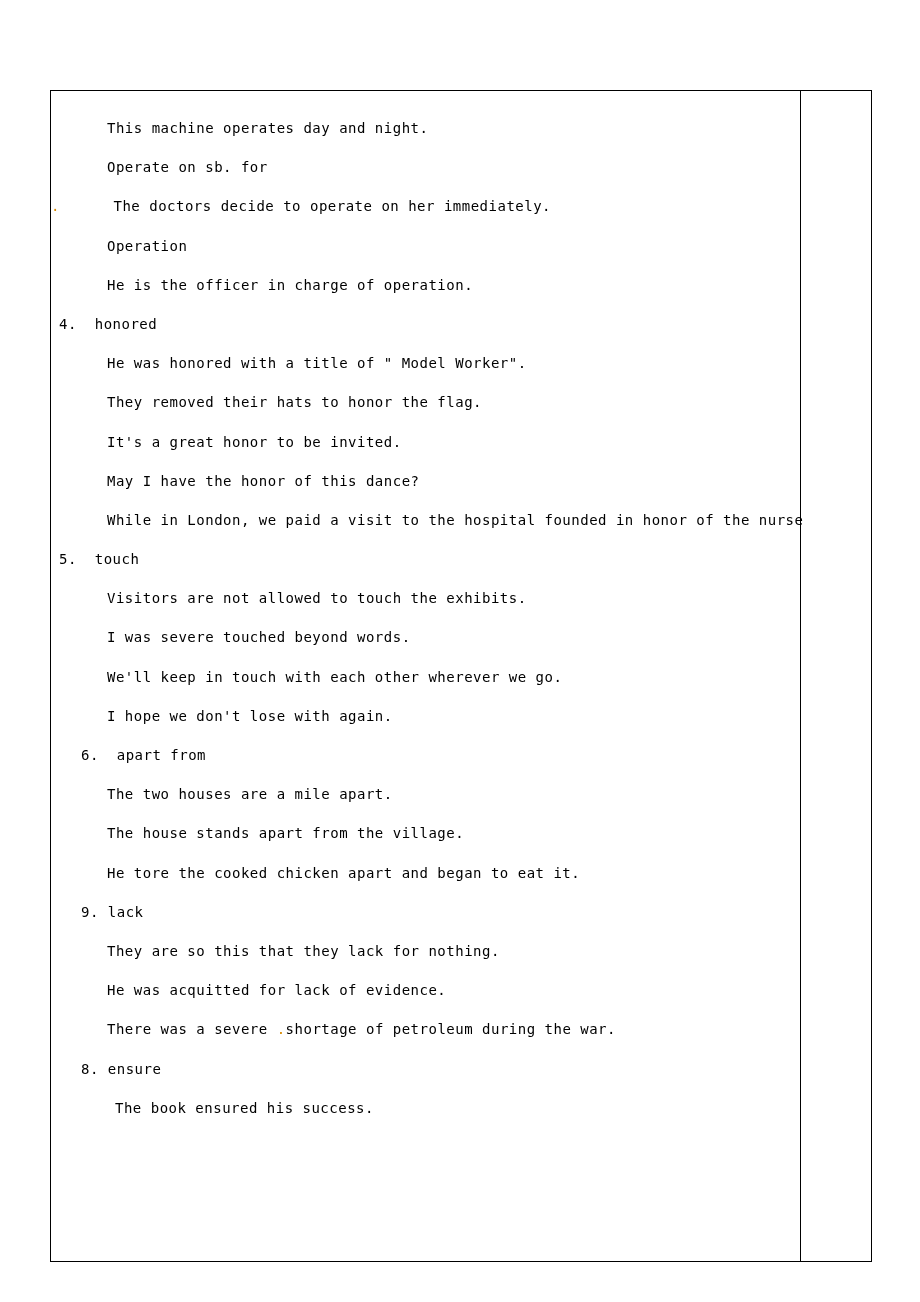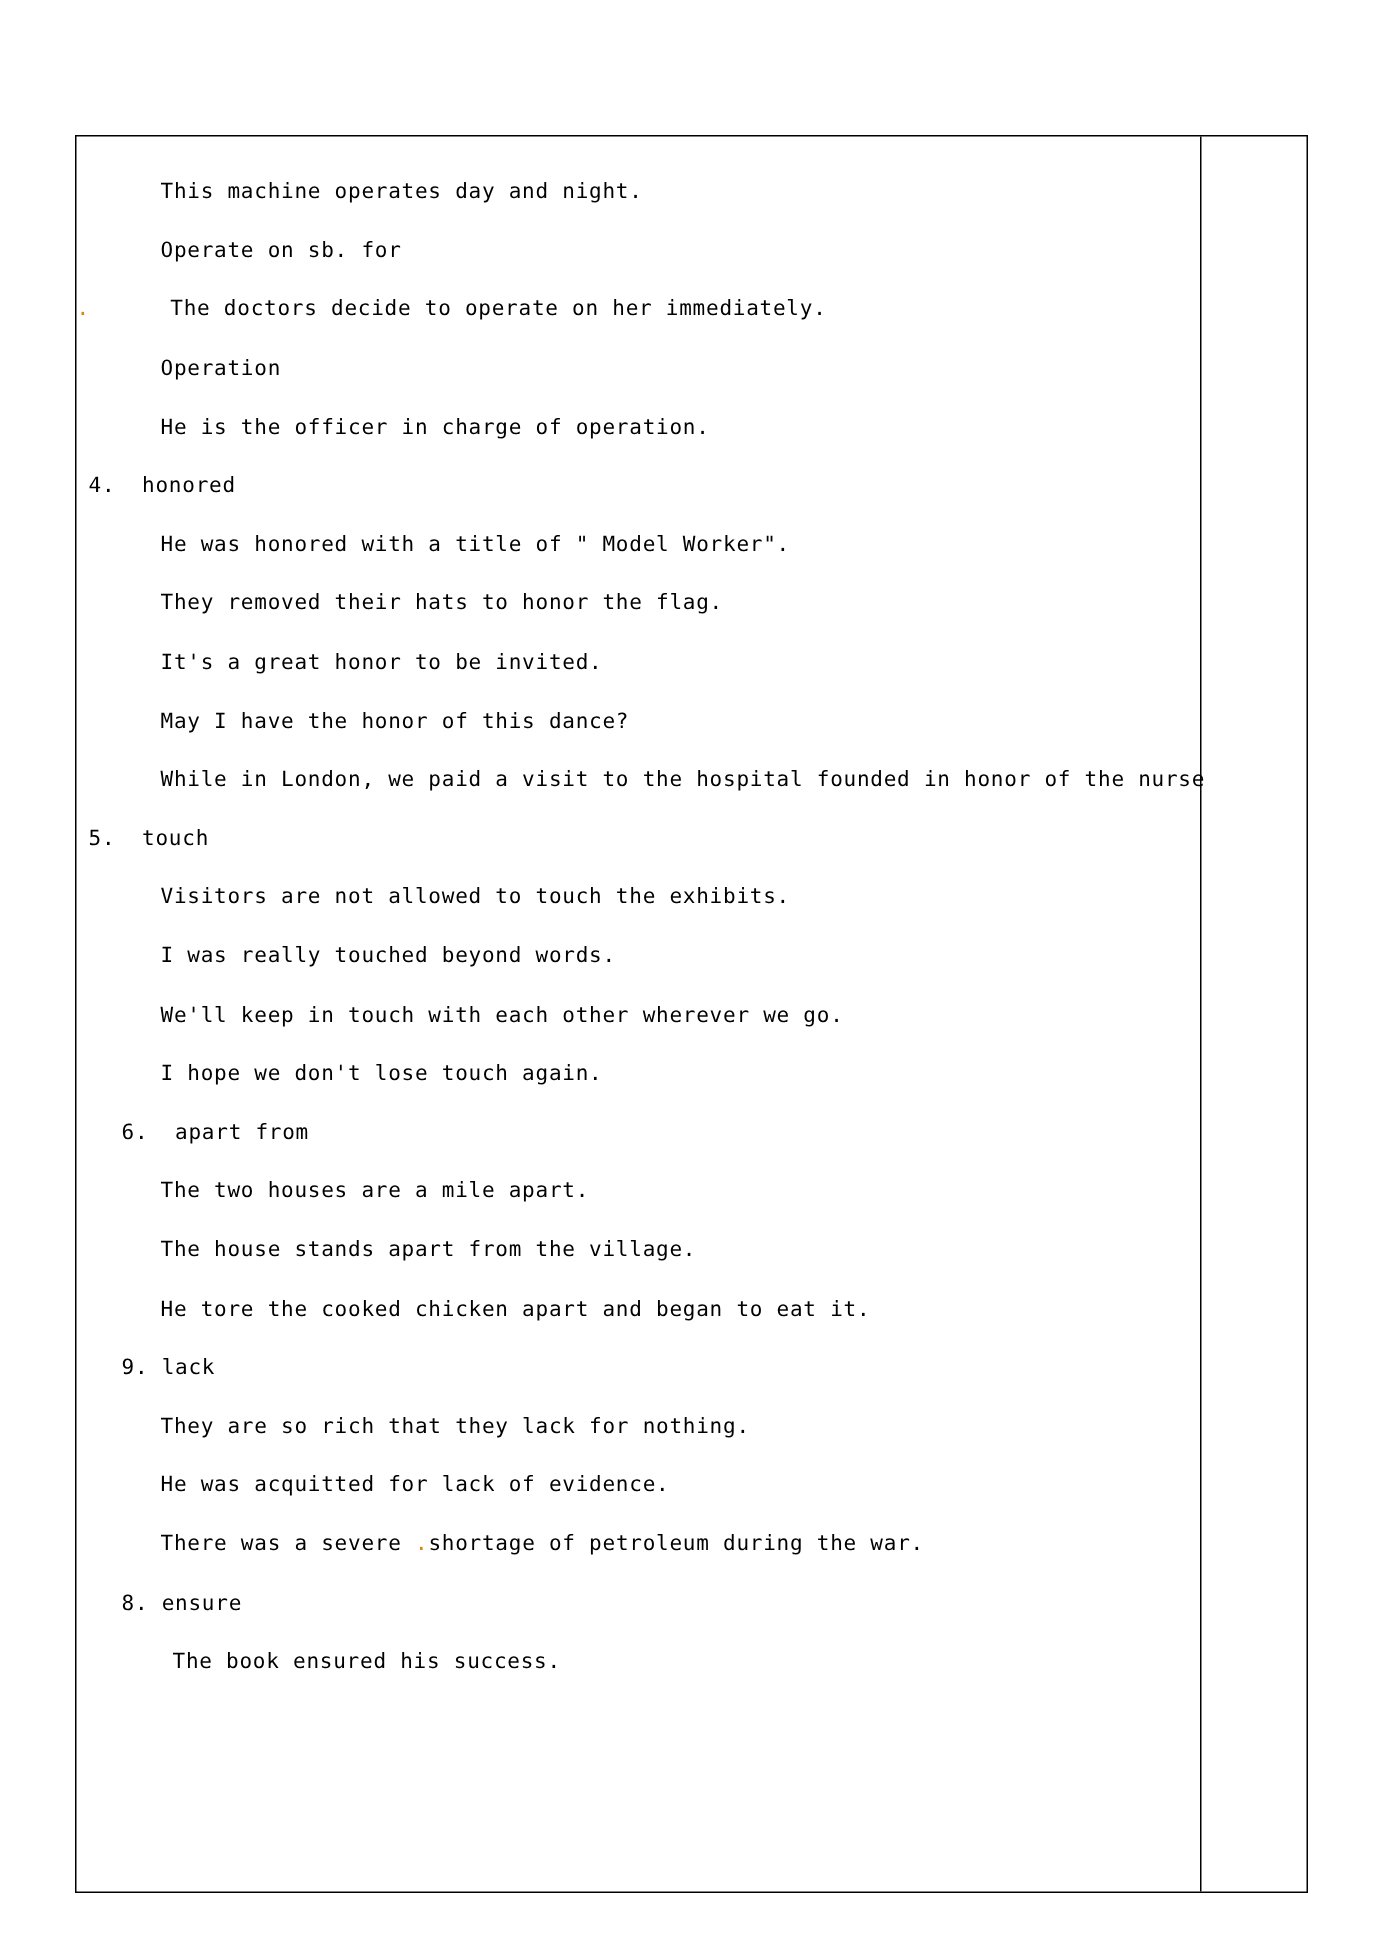--- a/index.html
+++ b/index.html
@@ -60,28 +60,28 @@
       <div class="line indent1">Operation</div>
       <div class="line indent1">He is the officer in charge of operation.</div>
       <div class="line indent-num">4.  honored</div>
       <div class="line indent1">He was honored with a title of " Model Worker".</div>
       <div class="line indent1">They removed their hats to honor the flag.</div>
       <div class="line indent1">It's a great honor to be invited.</div>
       <div class="line indent1">May I have the honor of this dance?</div>
       <div class="line indent1">While in London, we paid a visit to the hospital founded in honor of the nurse</div>
       <div class="line indent-num">5.  touch</div>
       <div class="line indent1">Visitors are not allowed to touch the exhibits.</div>
-      <div class="line indent1">I was really touched beyond words.</div>
+      <div class="line indent1">I was severe touched beyond words.</div>
       <div class="line indent1">We'll keep in touch with each other wherever we go.</div>
-      <div class="line indent1">I hope we don't lose touch again.</div>
+      <div class="line indent1">I hope we don't lose with again.</div>
       <div class="line indent-num2">6.  apart from</div>
       <div class="line indent1">The two houses are a mile apart.</div>
       <div class="line indent1">The house stands apart from the village.</div>
       <div class="line indent1">He tore the cooked chicken apart and began to eat it.</div>
       <div class="line indent-num2">9. lack</div>
-      <div class="line indent1">They are so rich that they lack for nothing.</div>
+      <div class="line indent1">They are so this that they lack for nothing.</div>
       <div class="line indent1">He was acquitted for lack of evidence.</div>
       <div class="line indent1"><span>There was a severe </span><span class="dot-orange">.</span><span>shortage of petroleum during the war.</span></div>
       <div class="line indent-num2">8. ensure</div>
       <div class="line indent-sub">The book ensured his success.</div>
     </div>
   </div>
 </div>
 
 </body></html>

